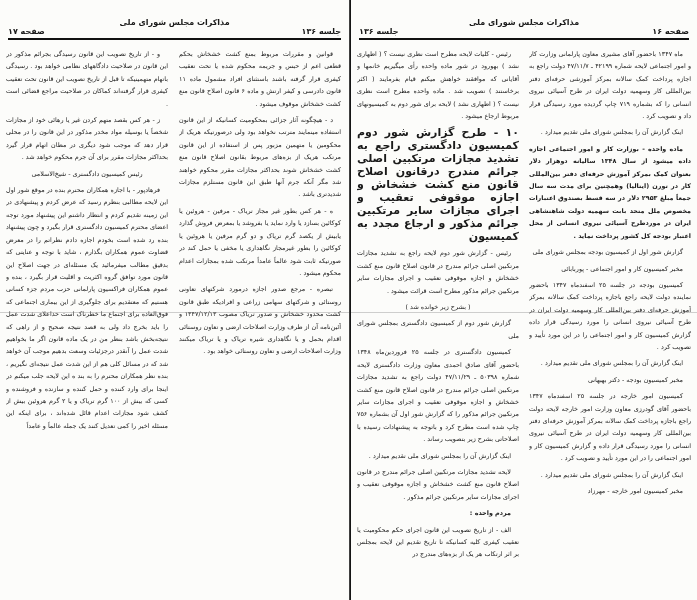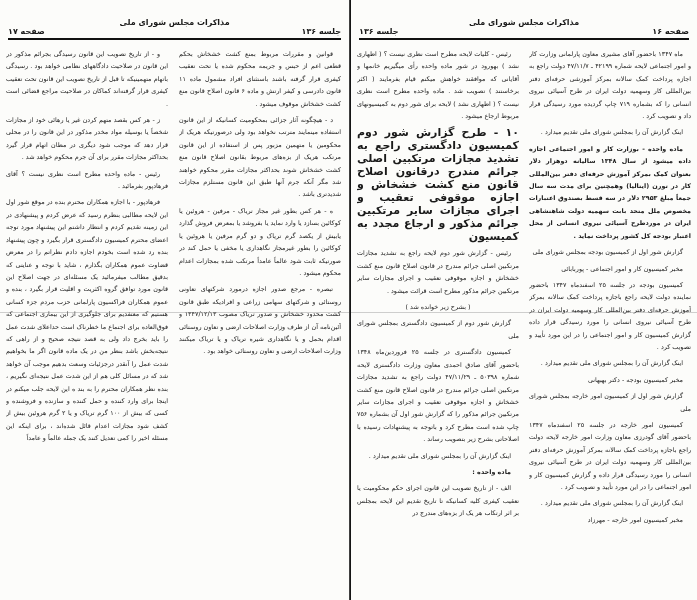--- a/index.html
+++ b/index.html
@@ -65,21 +65,21 @@
   <div class="col col-a">
     <p>قوانین و مقررات مربوط بمنع کشت خشخاش بحکم قطعی اعم از حبس و جریمه محکوم شده یا تحت تعقیب کیفری قرار گرفته باشند باستثنای افراد مشمول ماده ۱۱ قانون دادرسی و کیفر ارتش و ماده ۶ قانون اصلاح قانون منع کشت خشخاش موقوف میشود .</p>
     <p>د - هیچگونه آثار جزائی بمحکومیت کسانیکه از این قانون استفاده مینمایند مترتب نخواهد بود ولی درصورتیکه هریک از محکومین یا متهمین مزبور پس از استفاده از این قانون مرتکب هریک از بزه‌های مربوط بقانون اصلاح قانون منع کشت خشخاش شوند بحداکثر مجازات مقرر محکوم خواهند شد مگر آنکه جرم آنها طبق این قانون مستلزم مجازات شدیدتری باشد .</p>
     <p>ه - هر کس بطور غیر مجاز تریاک - مرفین - هروئین یا کوکائین بسازد یا وارد نماید یا بفروشد یا بمعرض فروش گذارد یابیش از یکصد گرم تریاک و دو گرم مرفین یا هروئین یا کوکائین را بطور غیرمجاز نگاهداری یا مخفی یا حمل کند در صورتیکه ثابت شود عالماً عامداً مرتکب شده بمجازات اعدام محکوم میشود .</p>
     <p>تبصره - مرجع صدور اجازه درمورد شرکتهای تعاونی روستائی و شرکتهای سهامی زراعی و افرادیکه طبق قانون کشت محدود خشخاش و صدور تریاک مصوب ۱۳۴۷/۱۲/۱۳ و آئین‌نامه آن از طرف وزارت اصلاحات ارضی و تعاون روستائی اقدام بحمل و یا نگاهداری شیره تریاک و یا تریاک میکنند وزارت اصلاحات ارضی و تعاون روستائی خواهد بود .</p>
   </div>
 
   <div class="col col-b">
     <p>و - از تاریخ تصویب این قانون رسیدگی بجرائم مذکور در این قانون در صلاحیت دادگاههای نظامی خواهد بود . رسیدگی باتهام متهمینیکه تا قبل از تاریخ تصویب این قانون تحت تعقیب کیفری قرار گرفته‌اند کماکان در صلاحیت مراجع قضائی است .</p>
     <p>ز - هر کس بقصد متهم کردن غیر یا رهائی خود از مجازات شخصاً یا بوسیله مواد مخدر مذکور در این قانون را در محلی قرار دهد که موجب شود دیگری در مظان اتهام قرار گیرد بحداکثر مجازات مقرر برای آن جرم محکوم خواهد شد .</p>
-    <p>رئیس - ماده واحده مطرح است نظری نیست ؟ آقای فرهادپور بفرمائید .</p>
+    <p class="center">رئیس کمیسیون دادگستری - شیخ‌الاسلامی</p>
     <p>فرهادپور - با اجازه همکاران محترم بنده در موقع شور اول این لایحه مطالبی بنظرم رسید که عرض کردم و پیشنهادی در این زمینه تقدیم کردم و انتظار داشتم این پیشنهاد مورد توجه اعضای محترم کمیسیون دادگستری قرار بگیرد و چون پیشنهاد بنده رد شده است بخودم اجازه دادم نظراتم را در معرض قضاوت عموم همکاران بگذارم ، شاید با توجه و عنایتی که بدقیق مطالب میفرمائید یک مسئله‌ای در جهت اصلاح این قانون مورد توافق گروه اکثریت و اقلیت قرار بگیرد ، بنده و عموم همکاران فراکسیون پارلمانی حزب مردم جزء کسانی هستیم که معتقدیم برای جلوگیری از این بیماری اجتماعی که فوق‌العاده برای اجتماع ما خطرناک است حداعلای شدت عمل را باید بخرج داد ولی به قصد نتیجه صحیح و از راهی که نتیجه‌بخش باشد بنظر من در یک ماده قانون اگر ما بخواهیم شدت عمل را آنقدر درجزئیات وسعت بدهیم موجب آن خواهد شد که در مسائل کلی هم از این شدت عمل نتیجه‌ای نگیریم ، بنده نظر همکاران محترم را به بند ه این لایحه جلب میکنم در اینجا برای وارد کننده و حمل کننده و سازنده و فروشنده و کسی که بیش از ۱۰۰ گرم تریاک و یا ۲ گرم هروئین بیش از کشف شود مجازات اعدام قائل شده‌اند ، برای اینکه این مسئله اخیر را کمی تعدیل کنند یک جمله عالماً و عامداً</p>
   </div>
   <div class="hr-fold"></div>
 </div>
 
 <div class="gutter"></div>
 
 <div class="page page-right">
   <div class="header">
     <span>صفحه ۱۶</span>
@@ -90,31 +90,31 @@
 
   <div class="col col-a">
     <p>ماه ۱۳۴۷ باحضور آقای مشیری معاون پارلمانی وزارت کار و امور اجتماعی لایحه شماره ۴۲۱۹۹ ـ ۴۷/۱۱/۷ دولت راجع به اجازه پرداخت کمک سالانه بمرکز آموزشی حرفه‌ای دفتر بین‌المللی کار وسهمیه دولت ایران در طرح آسیائی نیروی انسانی را که بشماره ۷۱۹ چاپ گردیده مورد رسیدگی قرار داد و تصویب کرد .</p>
     <p>اینک گزارش آن را بمجلس شورای ملی تقدیم میدارد .</p>
     <p class="bold">ماده واحده - بوزارت کار و امور اجتماعی اجازه داده میشود از سال ۱۳۴۸ سالیانه دوهزار دلار بعنوان کمک بمرکز آموزش حرفه‌ای دفتر بین‌المللی کار در تورن (ایتالیا) وهمچنین برای مدت سه سال جمعاً مبلغ ۲۹۵۳ دلار در سه قسط بصندوق اعتبارات مخصوص ملل متحد بابت سهمیه دولت شاهنشاهی ایران در موردطرح آسیائی نیروی انسانی از محل اعتبار بودجه کل کشور پرداخت نماید .</p>
     <p>گزارش شور اول از کمیسیون بودجه بمجلس شورای ملی</p>
     <p>مخبر کمیسیون کار و امور اجتماعی - پوربابائی</p>
     <p>کمیسیون بودجه در جلسه ۲۵ اسفندماه ۱۳۴۷ باحضور نماینده دولت لایحه راجع باجازه پرداخت کمک سالانه بمرکز آموزش حرفه‌ای دفتر بین‌المللی کار وسهمیه دولت ایران در طرح آسیائی نیروی انسانی را مورد رسیدگی قرار داده گزارش کمیسیون کار و امور اجتماعی را در این مورد تأیید و تصویب کرد .</p>
     <p>اینک گزارش آن را بمجلس شورای ملی تقدیم میدارد .</p>
     <p>مخبر کمیسیون بودجه - دکتر بهبهانی</p>
-    <p>گزارش شور اول از کمیسیون امور خارجه بمجلس شورای ملی</p>
     <p>کمیسیون امور خارجه در جلسه ۲۵ اسفندماه ۱۳۴۷ باحضور آقای گودرزی معاون وزارت امور خارجه لایحه دولت راجع باجازه پرداخت کمک سالانه بمرکز آموزش حرفه‌ای دفتر بین‌المللی کار وسهمیه دولت ایران در طرح آسیائی نیروی انسانی را مورد رسیدگی قرار داده و گزارش کمیسیون کار و امور اجتماعی را در این مورد تأیید و تصویب کرد .</p>
     <p>اینک گزارش آن را بمجلس شورای ملی تقدیم میدارد .</p>
     <p>مخبر کمیسیون امور خارجه - مهرزاد</p>
   </div>
 
   <div class="col col-b">
     <p>رئیس - کلیات لایحه مطرح است نظری نیست ؟ ( اظهاری نشد ) بهورود در شور ماده واحده رأی میگیریم خانمها و آقایانی که موافقند خواهش میکنم قیام بفرمایند ( اکثر برخاستند ) تصویب شد . ماده واحده مطرح است نظری نیست ؟ ( اظهاری نشد ) لایحه برای شور دوم به کمیسیونهای مربوط ارجاع میشود .</p>
     <p class="heading">۱۰ - طرح گزارش شور دوم کمیسیون دادگستری راجع به تشدید مجازات مرتکبین اصلی جرائم مندرج درقانون اصلاح قانون منع کشت خشخاش و اجازه موقوفی تعقیب و اجرای مجازات سایر مرتکبین جرائم مذکور و ارجاع مجدد به کمیسیون</p>
     <p>رئیس - گزارش شور دوم لایحه راجع به تشدید مجازات مرتکبین اصلی جرائم مندرج در قانون اصلاح قانون منع کشت خشخاش و اجازه موقوفی تعقیب و اجرای مجازات سایر مرتکبین جرائم مذکور مطرح است قرائت میشود .</p>
     <p class="center">( بشرح زیر خوانده شد )</p>
     <p>گزارش شور دوم از کمیسیون دادگستری بمجلس شورای ملی</p>
     <p>کمیسیون دادگستری در جلسه ۲۵ فروردین‌ماه ۱۳۴۸ باحضور آقای صادق احمدی معاون وزارت دادگستری لایحه شماره ۵۰۳۹۸ ـ ۴۷/۱۱/۲۹ دولت راجع به تشدید مجازات مرتکبین اصلی جرائم مندرج در قانون اصلاح قانون منع کشت خشخاش و اجازه موقوفی تعقیب و اجرای مجازات سایر مرتکبین جرائم مذکور را که گزارش شور اول آن بشماره ۷۵۶ چاپ شده است مطرح کرد و باتوجه به پیشنهادات رسیده با اصلاحاتی بشرح زیر بتصویب رساند .</p>
     <p>اینک گزارش آن را بمجلس شورای ملی تقدیم میدارد .</p>
-    <p class="bold">ماده واحده :</p>
+    <p>لایحه تشدید مجازات مرتکبین اصلی جرائم مندرج در قانون اصلاح قانون منع کشت خشخاش و اجازه موقوفی تعقیب و اجرای مجازات سایر مرتکبین جرائم مذکور .</p>
+    <p class="bold">مردم واحده :</p>
     <p>الف - از تاریخ تصویب این قانون اجرای حکم محکومیت یا تعقیب کیفری کلیه کسانیکه تا تاریخ تقدیم این لایحه بمجلس بر اثر ارتکاب هر یک از بزه‌های مندرج در</p>
   </div>
   <div class="hr-fold"></div>
 </div>
 
 </body></html>

